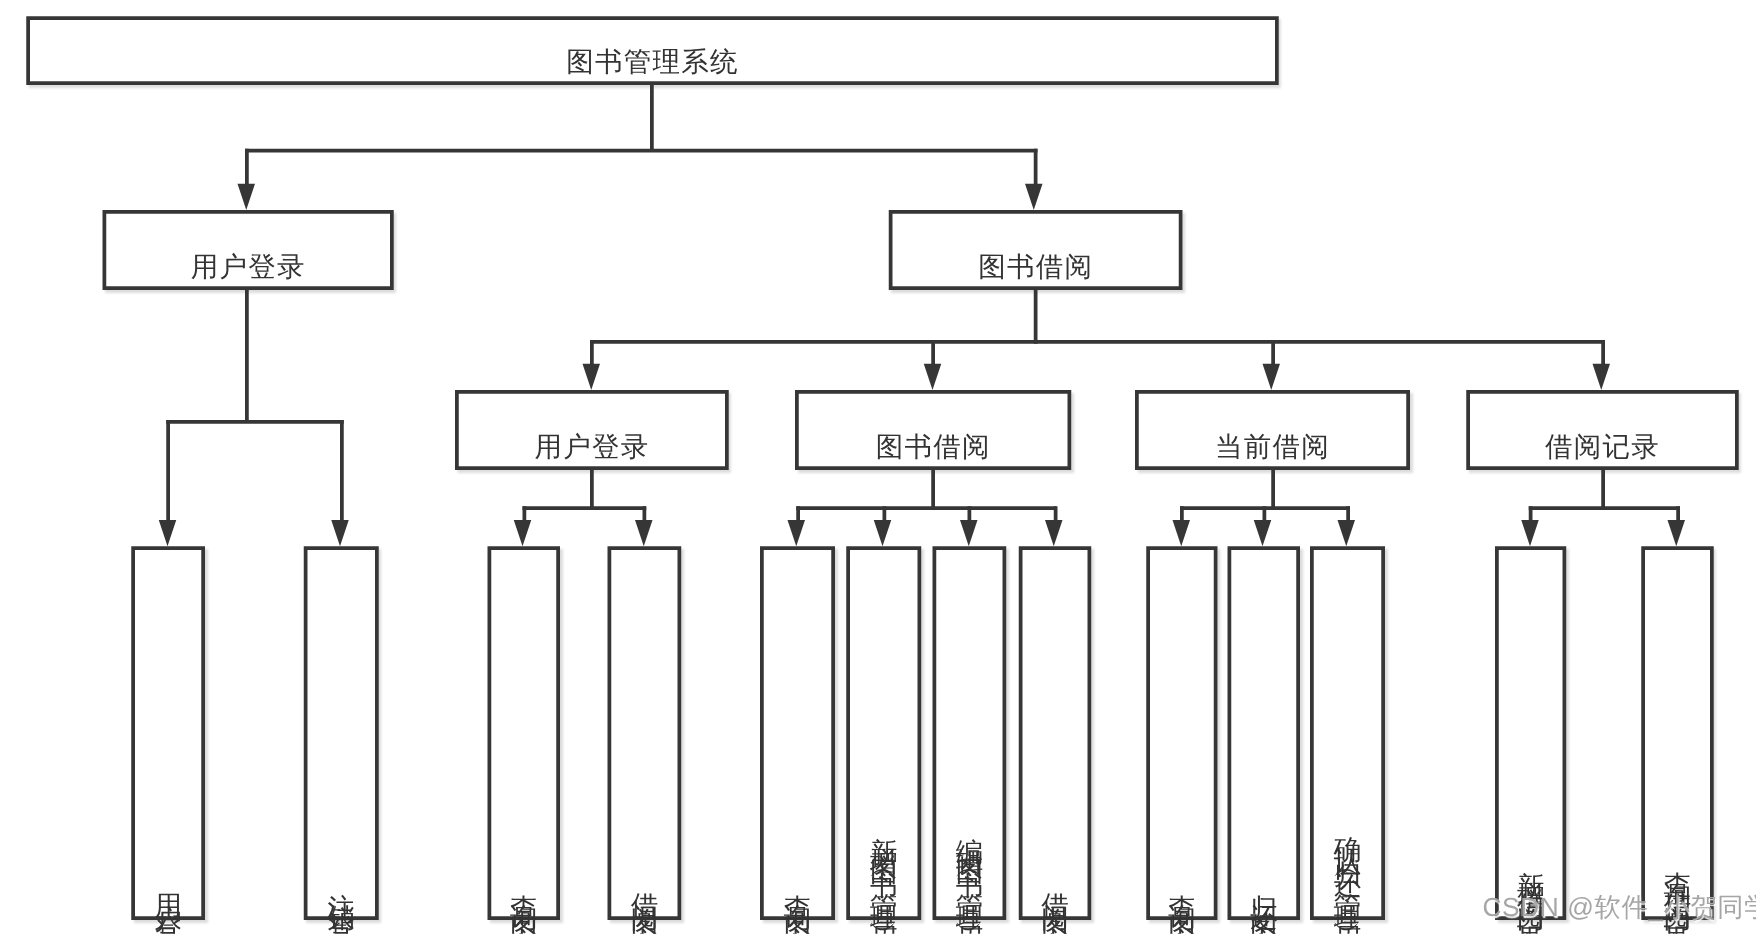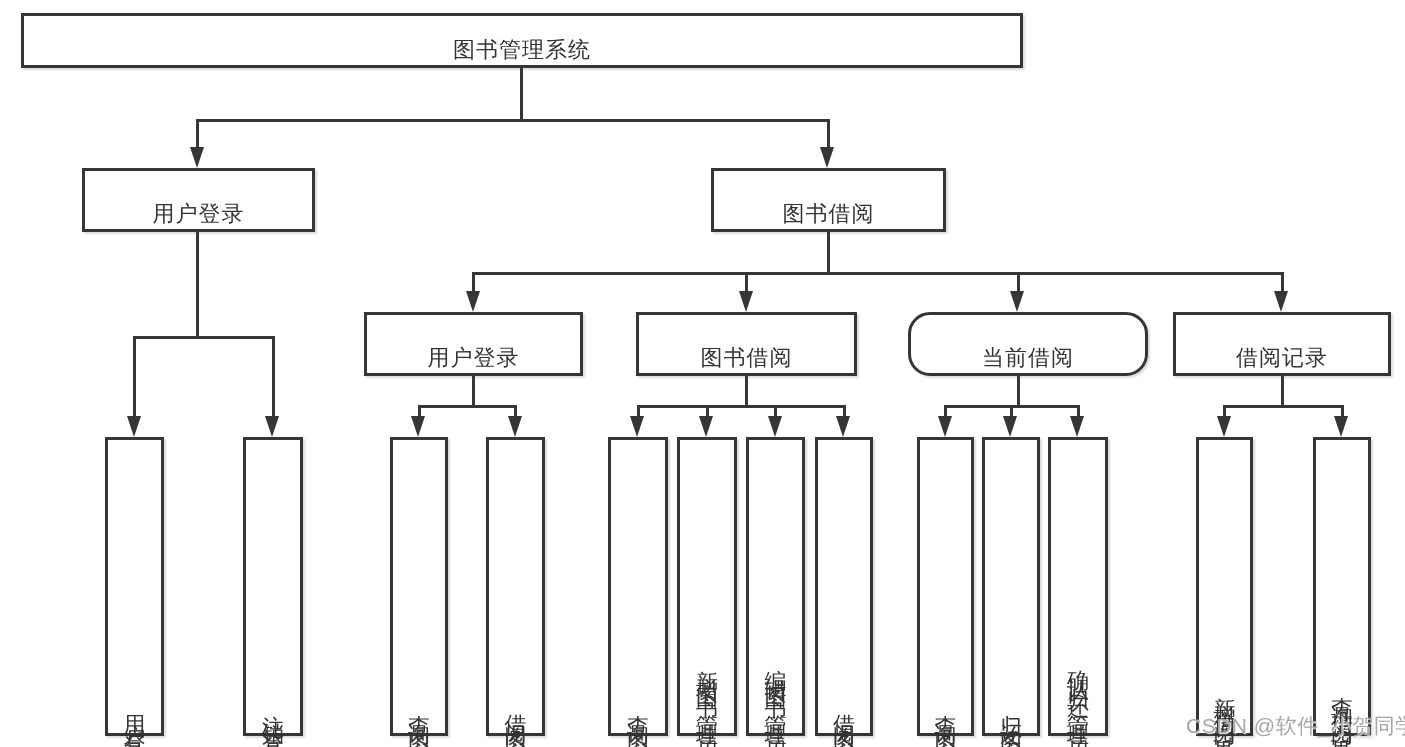--- a/index.html
+++ b/index.html
@@ -63,21 +63,21 @@
   <div class="ar" style="left:739px;top:291px;"></div>
   <div class="ar" style="left:1010px;top:291px;"></div>
   <div class="ar" style="left:1274px;top:291px;"></div>
 
   <div class="node" style="left:364px;top:312px;width:219px;height:64px;">
     <span class="hl">用户登录</span>
   </div>
   <div class="node" style="left:636px;top:312px;width:221px;height:64px;">
     <span class="hl">图书借阅</span>
   </div>
-  <div class="node" style="left:908px;top:312px;width:240px;height:64px;border-radius:22px;">
+  <div class="node" style="left:908px;top:312px;width:220px;height:64px;">
     <span class="hl">当前借阅</span>
   </div>
   <div class="node" style="left:1173px;top:312px;width:218px;height:64px;">
     <span class="hl">借阅记录</span>
   </div>
 
   <div class="ln vl" style="left:472px;top:376px;height:32px;"></div>
   <div class="ln hlne" style="left:418px;top:405px;width:99px;"></div>
   <div class="ln vl" style="left:418px;top:405px;height:14px;"></div>
   <div class="ln vl" style="left:514px;top:405px;height:14px;"></div>

